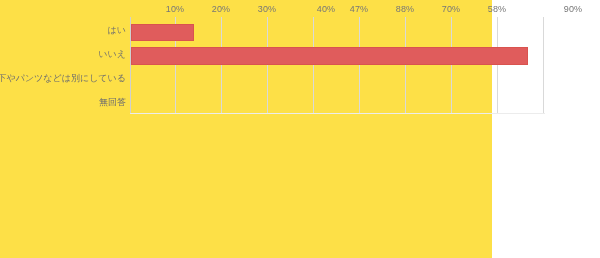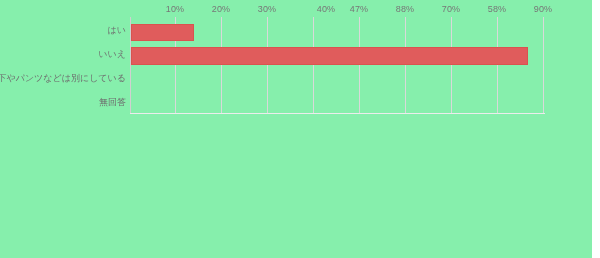--- a/index.html
+++ b/index.html
@@ -8,23 +8,23 @@
     background: #ffffff;
   }
   body {
     width: 600px;
     height: 258px;
     overflow: hidden;
     font-family: "Liberation Sans", "DejaVu Sans", sans-serif;
   }
   #chart-root {
     position: relative;
-    width: 592px;
+    width: 492px;
     height: 258px;
-    background: #86efac;
+    background: #fde047;
   }
   
   .plot-area {
     position: absolute;
     left: 130px;
     top: 17px;
     width: 413px;
     height: 96px;
   }
   .gridline {
@@ -112,21 +112,21 @@
 
   <div>
     <span class="tick-label" style="left:175px">10%</span>
     <span class="tick-label" style="left:221px">20%</span>
     <span class="tick-label" style="left:267px">30%</span>
     <span class="tick-label" style="left:326px">40%</span>
     <span class="tick-label" style="left:359px">47%</span>
     <span class="tick-label" style="left:405px">88%</span>
     <span class="tick-label" style="left:451px">70%</span>
     <span class="tick-label" style="left:497px">58%</span>
-    <span class="tick-label" style="left:543px">90%</span>
+    <span class="tick-label" style="left:573px">90%</span>
   </div>
 
   <div class="cat-label-wrap">
     <span class="cat-label" style="top:8px">はい</span>
     <span class="cat-label" style="top:32px">いいえ</span>
     <span class="cat-label" style="top:56px">靴下やパンツなどは別にしている</span>
     <span class="cat-label" style="top:80px">無回答</span>
   </div>
 
   <div class="bars-layer">

